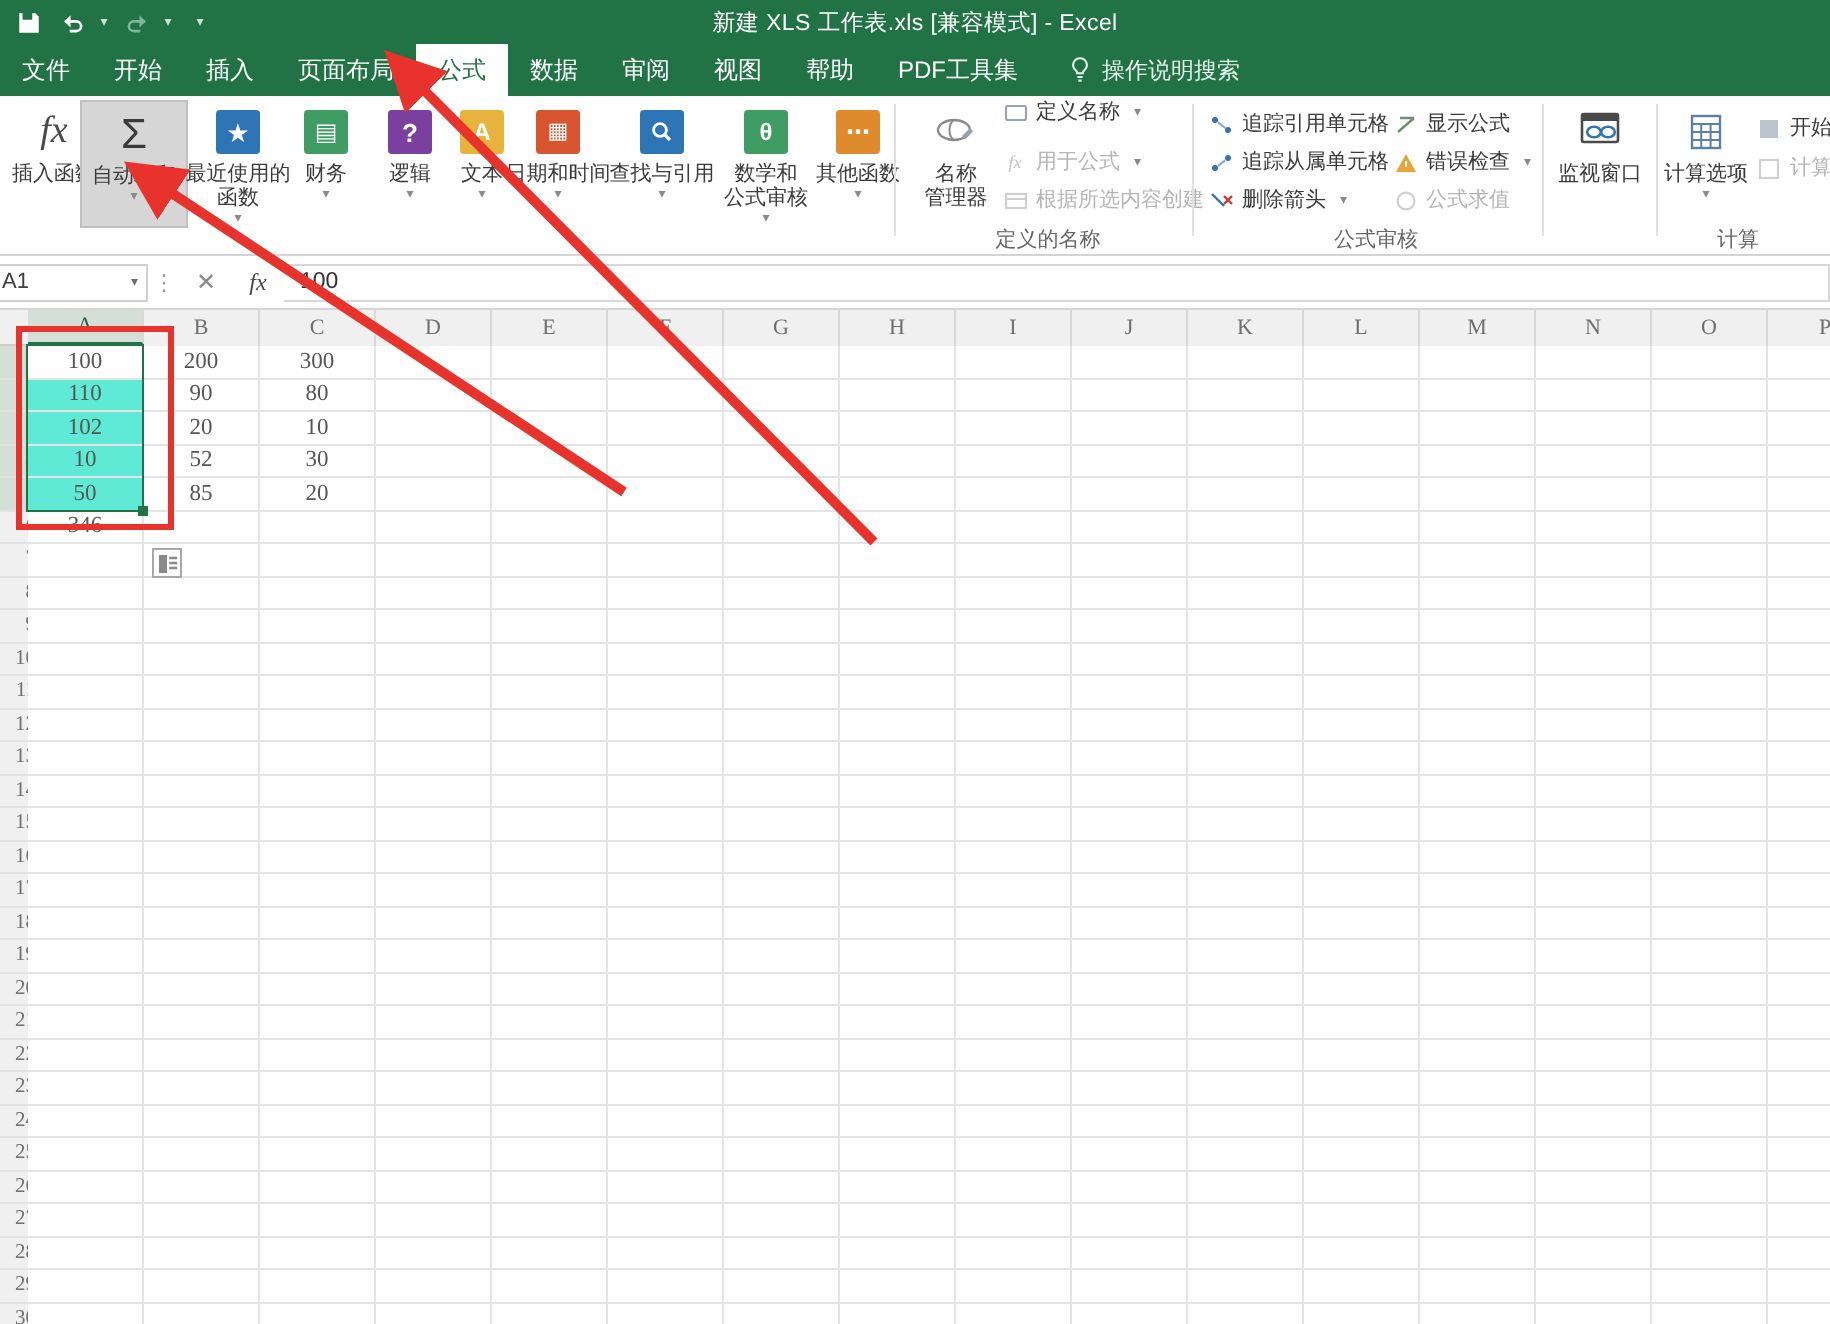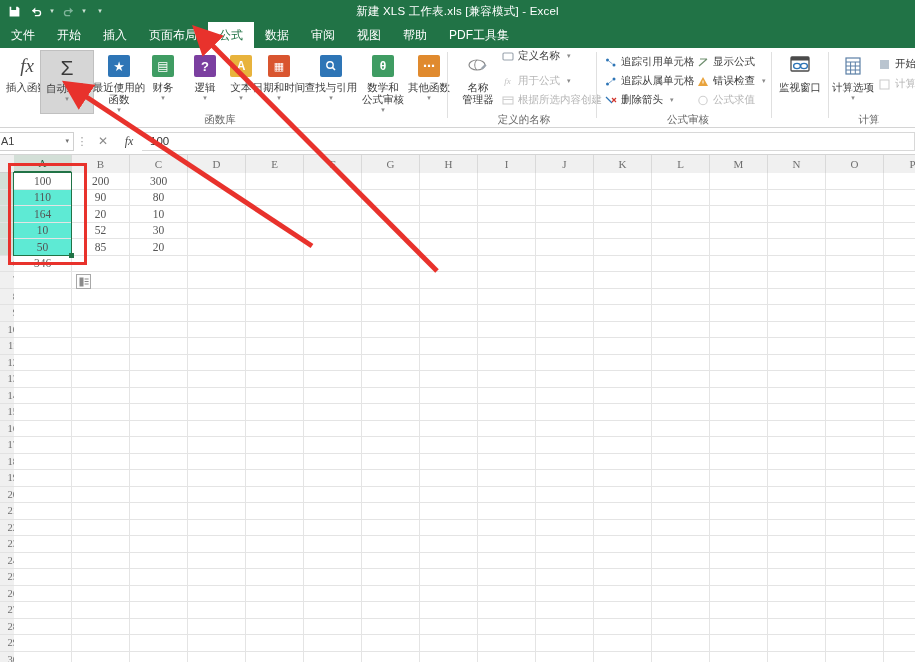--- a/index.html
+++ b/index.html
@@ -192,20 +192,27 @@
     <div class="tab">文件</div>
     <div class="tab">开始</div>
     <div class="tab">插入</div>
     <div class="tab">页面布局</div>
     <div class="tab active">公式</div>
     <div class="tab">数据</div>
     <div class="tab">审阅</div>
     <div class="tab">视图</div>
     <div class="tab">帮助</div>
     <div class="tab">PDF工具集</div>
+    <div class="tellme">
+      <svg class="bulb" viewBox="0 0 12 15">
+        <path fill="none" stroke="#e6f2ea" stroke-width="1.1" d="M6 1.2a3.6 3.6 0 0 1 2.3 6.4c-.5.5-.8 1-.8 1.6H4.5c0-.6-.3-1.1-.8-1.6A3.6 3.6 0 0 1 6 1.2z"></path>
+        <path stroke="#e6f2ea" stroke-width="1.1" d="M4.6 11.2h2.8M5.1 13.2h1.8"></path>
+      </svg>
+      <span>操作说明搜索</span>
+    </div>
   </div>
 
   <div class="ribbon">
 
     <div class="rgroup" style="left:0; width:448px;">
 
       <div class="bigbtn" style="left:0;">
         <span class="ico">
           <span style="font-family:'Liberation Serif',serif;font-style:italic;font-size:19px;color:#4a4a4a;">fx</span>
         </span>
@@ -300,21 +307,20 @@
       <div class="bigbtn" style="left:402px;">
         <span class="ico">
           <span class="sq" style="background:#e08a2e;">
               <span class="g" style="font-size:12px;">⋯</span>
             </span>
         </span>
         <span class="lbl">其他函数</span>
         <span class="dd">▾</span>
       </div>
 
-      <div class="glabel" style="left:120px; width:200px;">函数库</div>
       <div class="sep"></div>
     </div>
 
     <div class="rgroup" style="left:449px; width:148px;">
       <div class="bigbtn" style="left:6px; width:46px;">
         <span class="ico">
           <svg width="24" height="20" viewBox="0 0 24 20">
             <ellipse cx="11" cy="9" rx="8" ry="5" fill="none" stroke="#8a8a8a" stroke-width="1.2"></ellipse>
             <path d="M11 4c-3 2-3 8 0 10" fill="none" stroke="#8a8a8a" stroke-width="1"></path>
             <path d="M15 12l4-4 1.6 1.6-4 4z" fill="#9aa3ad"></path>
@@ -626,21 +632,21 @@
         <div class="cell" style="left: 348px; top: 16.5px; width: 58px;"></div>
         <div class="cell" style="left: 406px; top: 16.5px; width: 58px;"></div>
         <div class="cell" style="left: 464px; top: 16.5px; width: 58px;"></div>
         <div class="cell" style="left: 522px; top: 16.5px; width: 58px;"></div>
         <div class="cell" style="left: 580px; top: 16.5px; width: 58px;"></div>
         <div class="cell" style="left: 638px; top: 16.5px; width: 58px;"></div>
         <div class="cell" style="left: 696px; top: 16.5px; width: 58px;"></div>
         <div class="cell" style="left: 754px; top: 16.5px; width: 58px;"></div>
         <div class="cell" style="left: 812px; top: 16.5px; width: 58px;"></div>
         <div class="cell" style="left: 870px; top: 16.5px; width: 58px;"></div>
-        <div class="cell shaded" style="left: 0px; top: 33px; width: 58px;">164</div>
+        <div class="cell shaded" style="left: 0px; top: 33px; width: 58px;">102</div>
         <div class="cell" style="left: 58px; top: 33px; width: 58px;">20</div>
         <div class="cell" style="left: 116px; top: 33px; width: 58px;">10</div>
         <div class="cell" style="left: 174px; top: 33px; width: 58px;"></div>
         <div class="cell" style="left: 232px; top: 33px; width: 58px;"></div>
         <div class="cell" style="left: 290px; top: 33px; width: 58px;"></div>
         <div class="cell" style="left: 348px; top: 33px; width: 58px;"></div>
         <div class="cell" style="left: 406px; top: 33px; width: 58px;"></div>
         <div class="cell" style="left: 464px; top: 33px; width: 58px;"></div>
         <div class="cell" style="left: 522px; top: 33px; width: 58px;"></div>
         <div class="cell" style="left: 580px; top: 33px; width: 58px;"></div>

